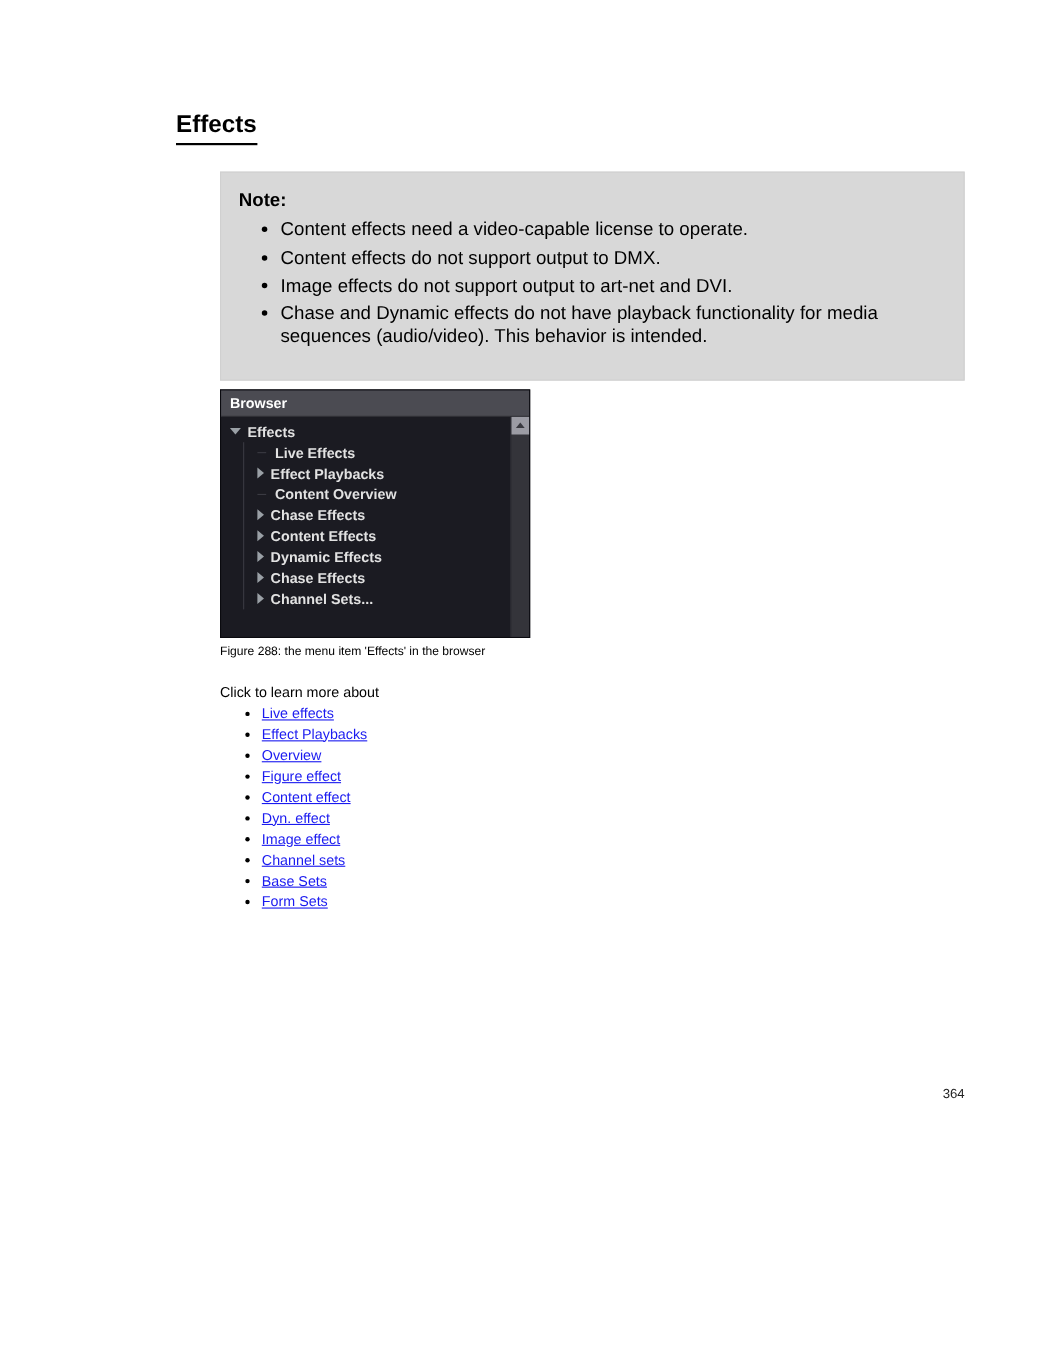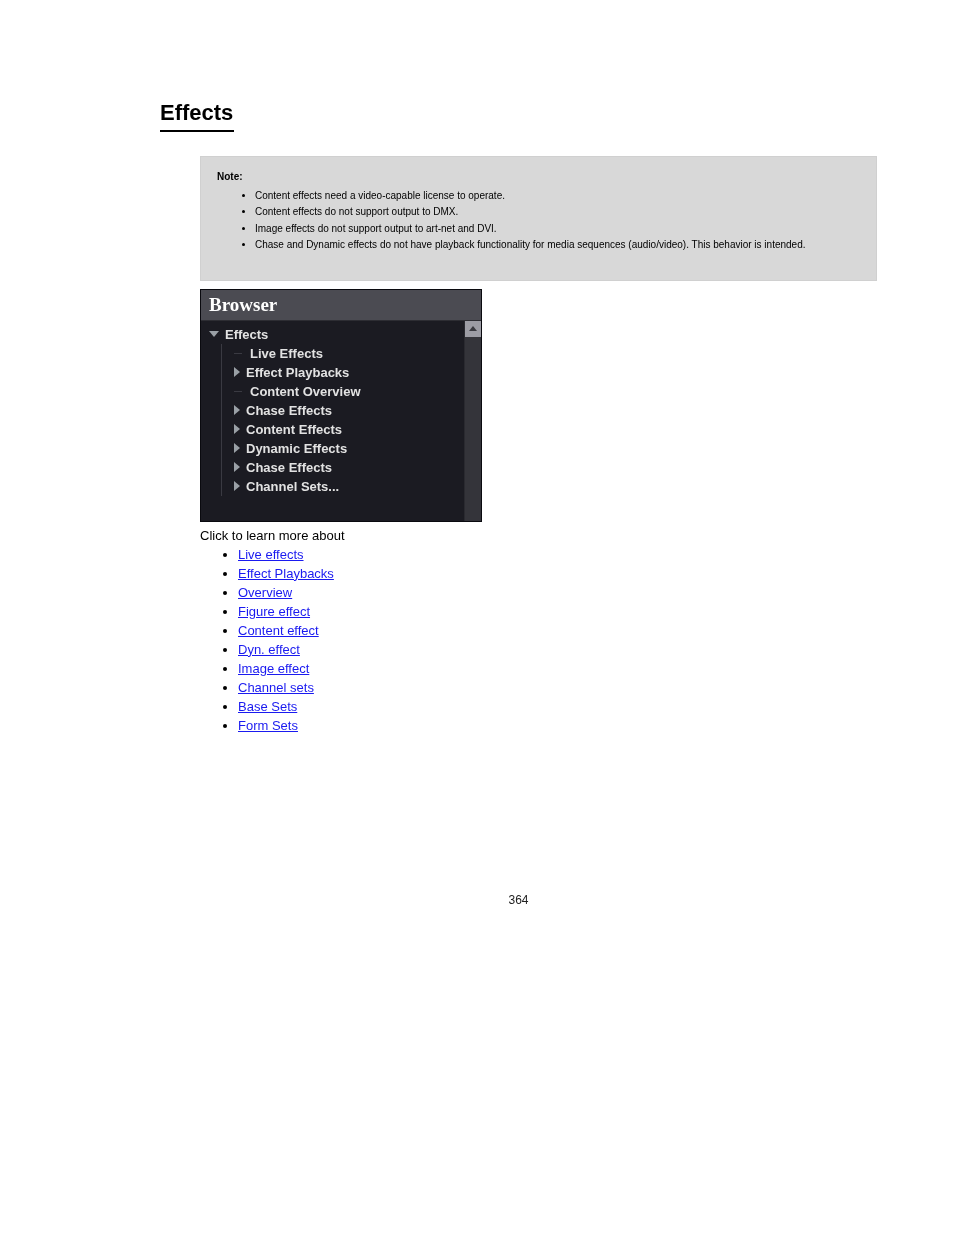--- a/index.html
+++ b/index.html
@@ -25,21 +25,21 @@
     width: 74px;
     height: 2px;
     background: #000;
     margin-bottom: 24px;
   }
   .note-box {
     background: #d8d8d8;
     border: 1px solid #d0d0d0;
     margin-left: 40px;
     padding: 14px 16px 24px 16px;
-    font-size: 10px;
+    font-size: 17px;
     line-height: 1.25;
   }
   .note-title {
     font-weight: bold;
     margin-bottom: 6px;
   }
   .note-list {
     margin: 0 0 0 20px;
     padding: 0 0 0 18px;
   }
@@ -55,24 +55,23 @@
   .browser-panel {
     width: 280px;
     margin: 8px 0 6px 40px;
     background: #1b1b22;
     border: 1px solid #0a0a0f;
   }
   .browser-title {
     background: #4b4b52;
     color: #fff;
     font-weight: bold;
-    font-size: 19px;
+    font-size: 13px;
     padding: 4px 8px;
     border-bottom: 1px solid #2d2d33;
-    font-family: Liberation Serif, serif;
   }
   .browser-body {
     display: flex;
     position: relative;
   }
   .tree {
     flex: 1 1 auto;
     padding: 4px 4px 6px 6px;
     color: #e2e2e2;
     font-size: 13px;
@@ -157,21 +156,21 @@
   .link-list li {
     margin-bottom: 4px;
   }
   .link-text {
     color: #1a1af0;
     text-decoration: underline;
     cursor: pointer;
   }
   .footnote {
     font-size: 12px;
-    text-align: center;
+    text-align: right;
     margin-top: 160px;
     color: #222;
   }
 </style>
 </head>
 <body>
 
 <div class="page">
 
   <div class="section-title">Effects</div>
@@ -232,20 +231,21 @@
         </div>
       </div>
       <div class="scrollbar">
         <div class="scroll-up">
           <div class="tri-up"></div>
         </div>
       </div>
     </div>
   </div>
 
+  <div class="figure-label">Figure 288: the menu item 'Effects' in the browser</div>
 
   <div class="list-intro">Click to learn more about</div>
   <ul class="link-list">
     <li><span class="link-text">Live effects</span></li>
     <li><span class="link-text">Effect Playbacks</span></li>
     <li><span class="link-text">Overview</span></li>
     <li><span class="link-text">Figure effect</span></li>
     <li><span class="link-text">Content effect</span></li>
     <li><span class="link-text">Dyn. effect</span></li>
     <li><span class="link-text">Image effect</span></li>

